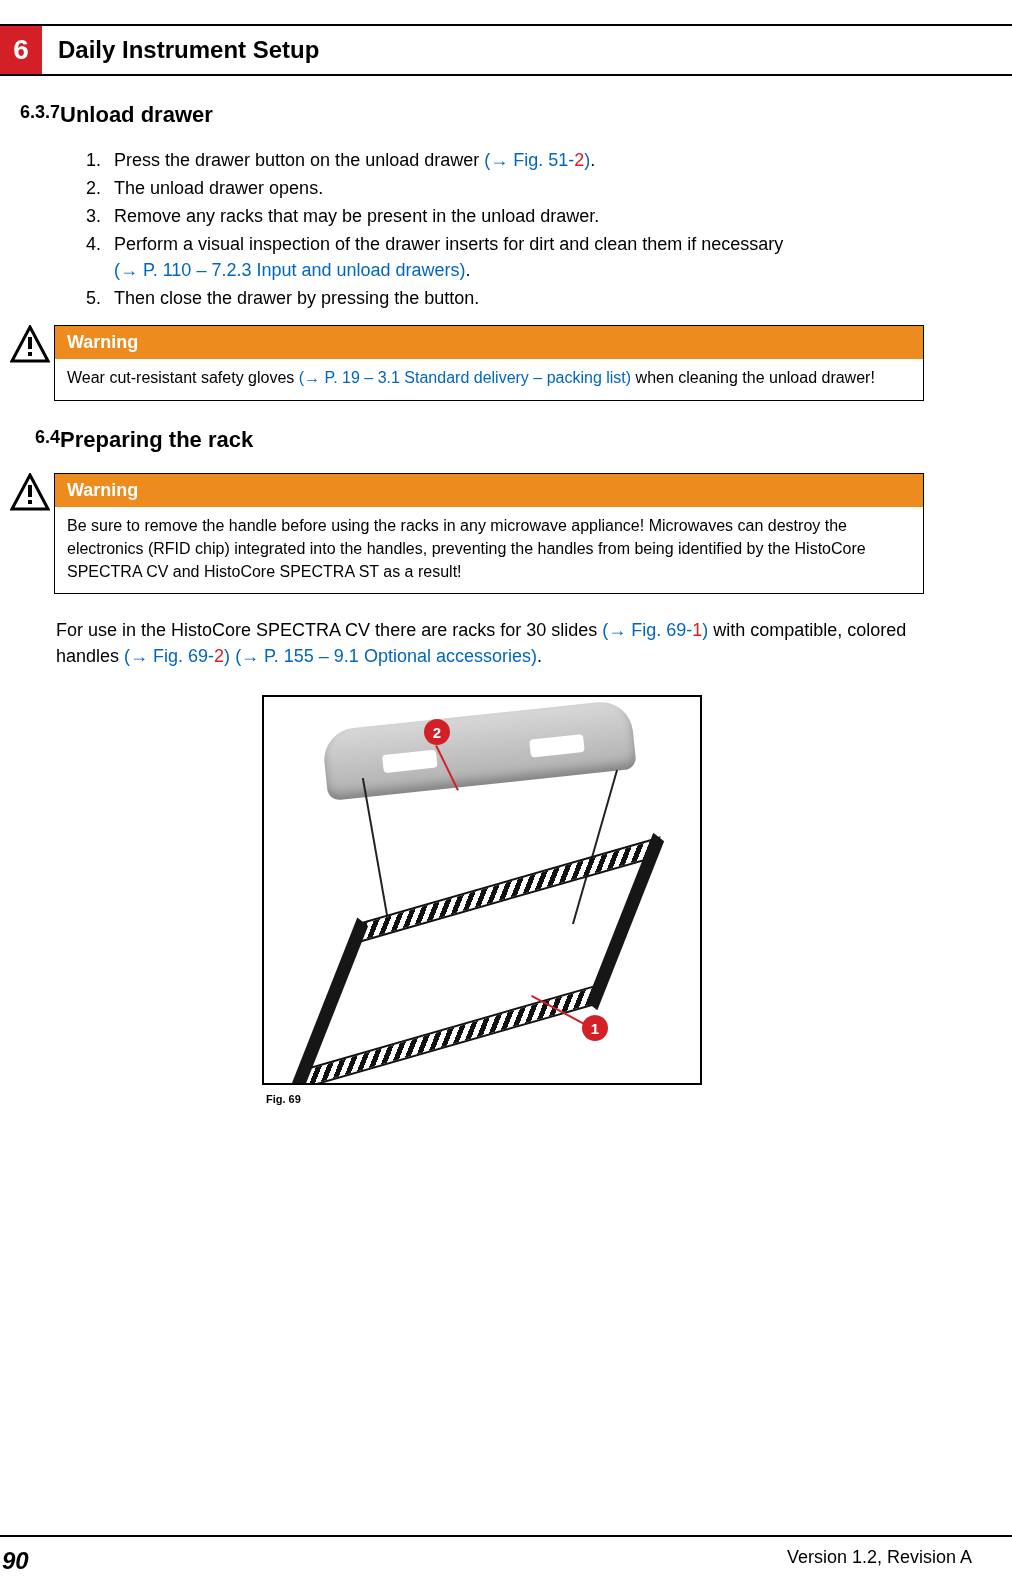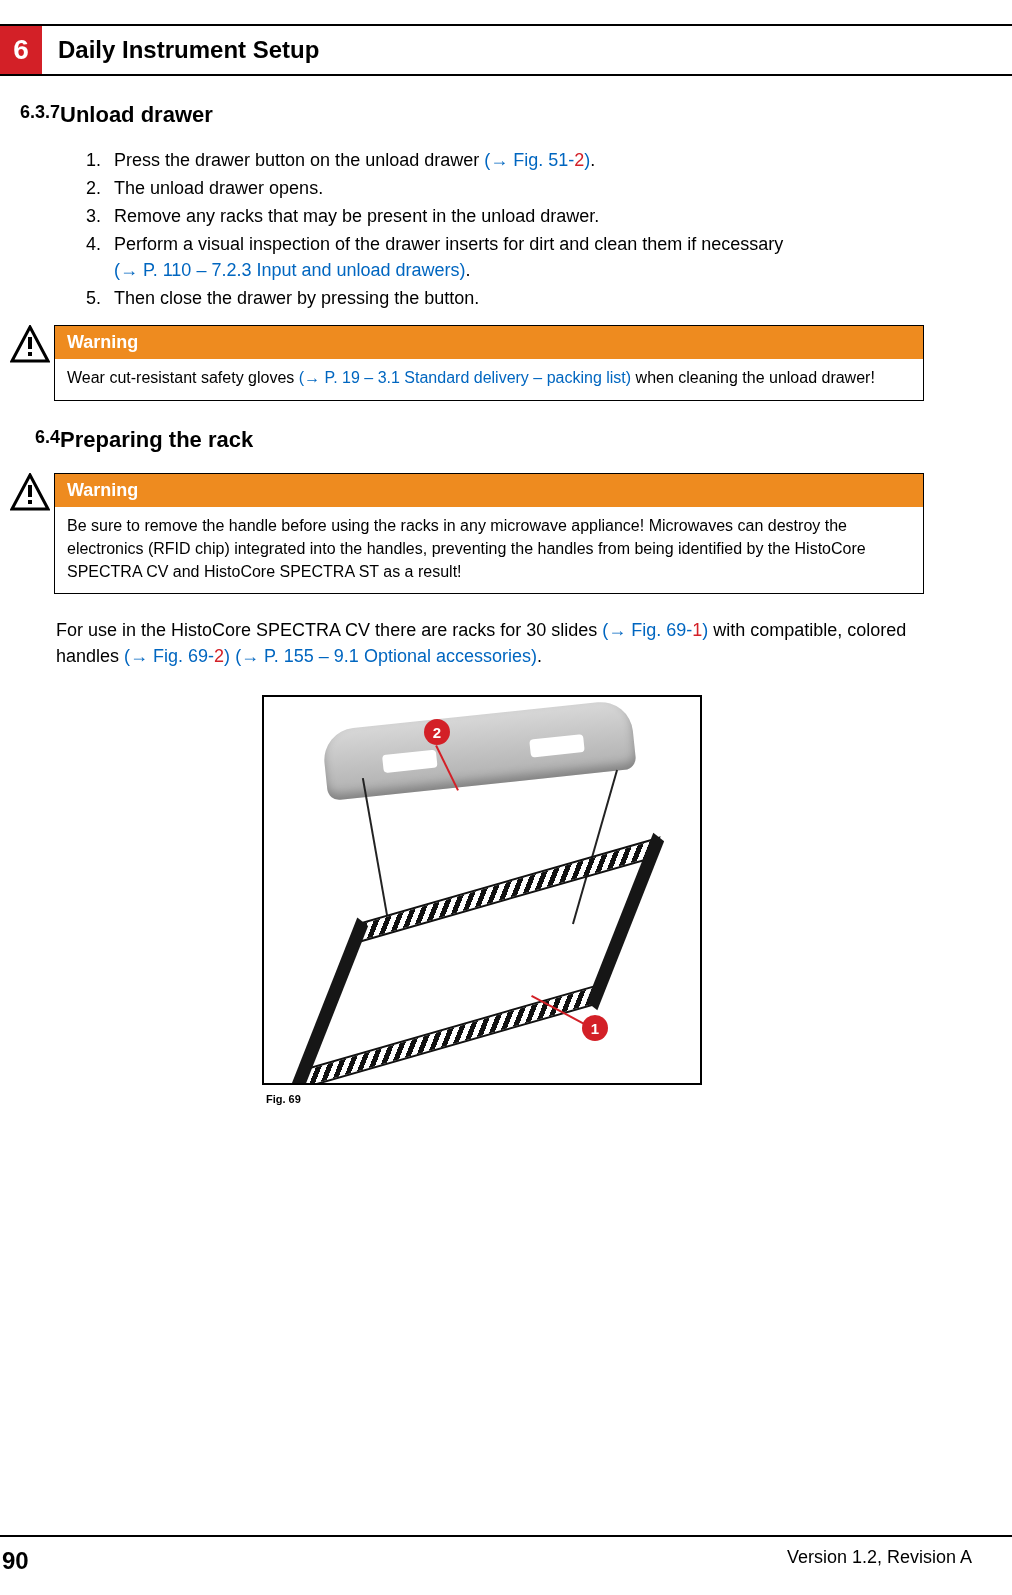--- a/index.html
+++ b/index.html
@@ -102,21 +102,21 @@
       background: #d32027; color: #fff; font-size: 15px; font-weight: bold;
       display: flex; align-items: center; justify-content: center;
     }
     .callout-line { position: absolute; background: #d32027; transform-origin: top left; height: 1.5px; }
     .footer {
       position: absolute; bottom: 20px; left: 0; right: 0;
       border-top: 2px solid #000; padding-top: 10px;
       display: flex; justify-content: space-between;
       font-size: 18px; padding-left: 2px; padding-right: 40px;
     }
-    .page-num { font-size: 24px; font-weight: bold; }
+    .page-num { font-size: 24px; font-weight: bold; font-style: italic; }
     .version { font-size: 18px; }
     
     .rack-handle {
       position: absolute; left: 60px; top: 18px; width: 310px; height: 70px;
       background: linear-gradient(180deg,#d8d8d8,#aeaeae);
       border-radius: 32px 32px 12px 12px;
       transform: rotate(-6deg);
       box-shadow: inset 0 -6px 10px rgba(0,0,0,.25);
     }
     .handle-slot { position:absolute; width:54px; height:18px; background:#fff; border-radius:4px; top:30px; }

